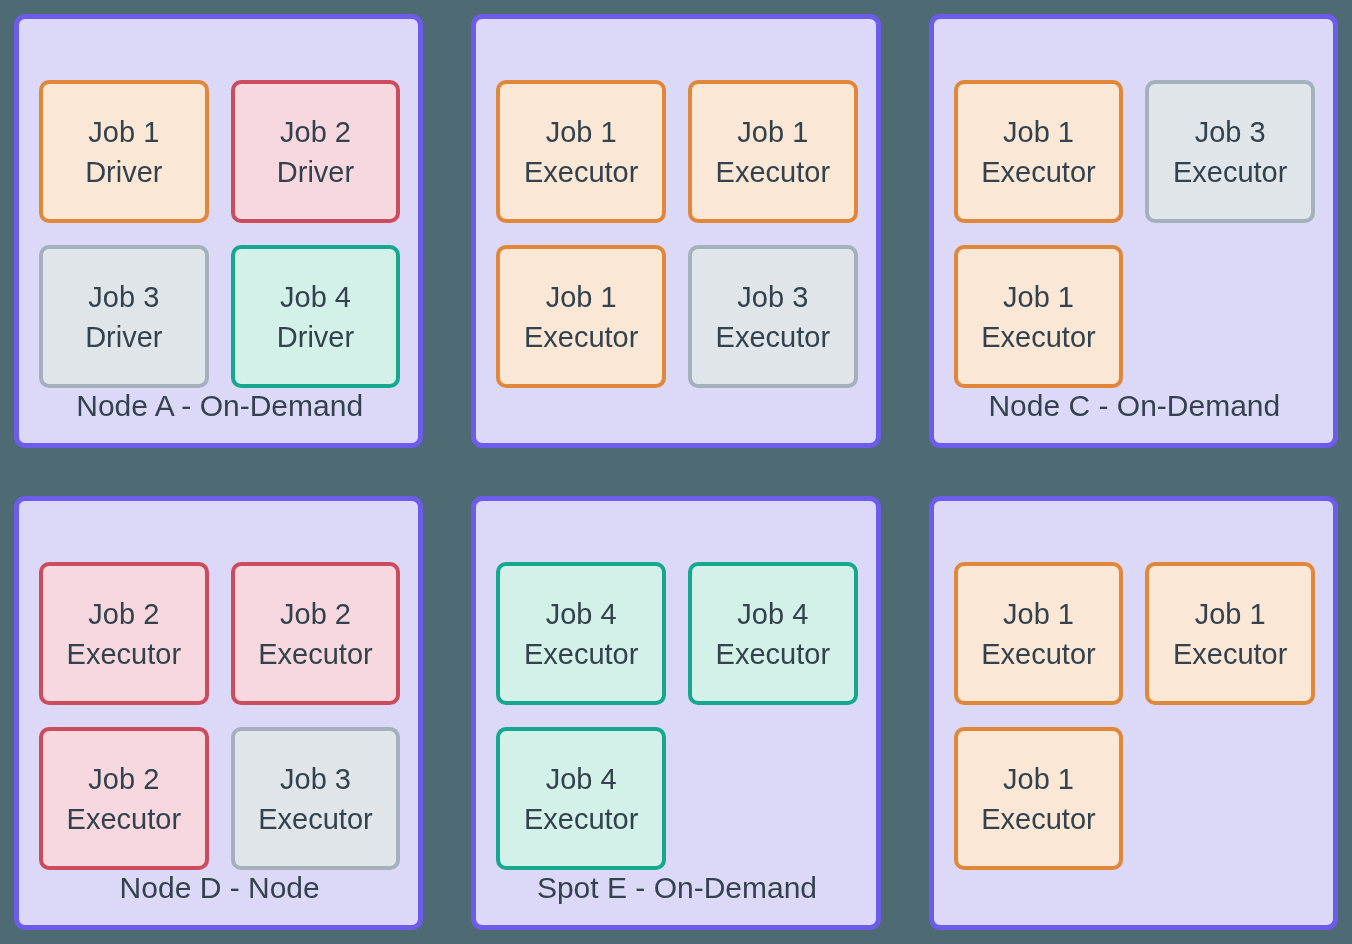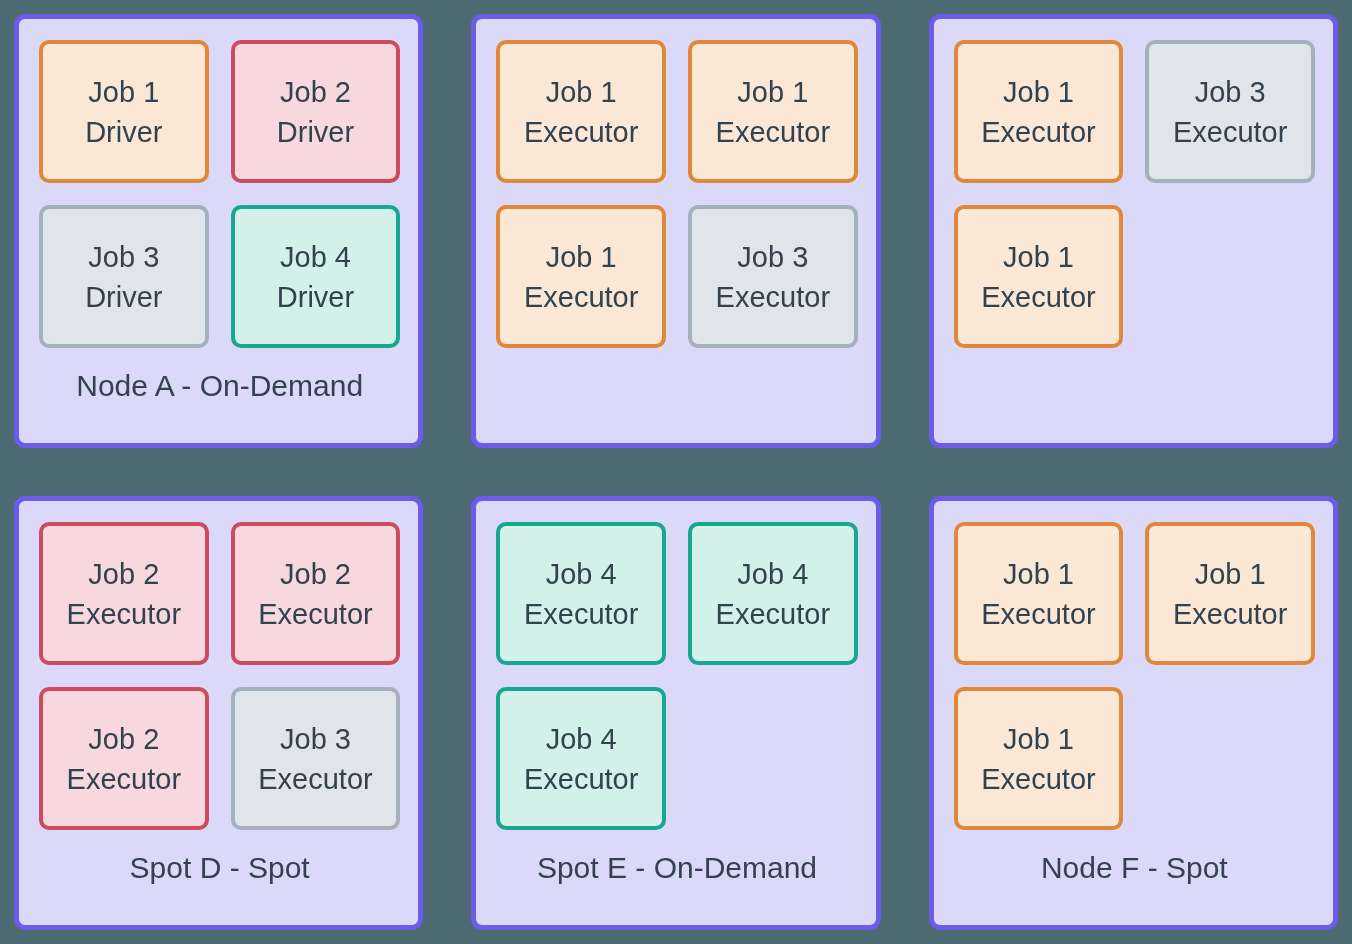--- a/index.html
+++ b/index.html
@@ -34,20 +34,21 @@
     flex-direction: column;
     padding: 21px 18px 0 20px;
     min-height: 0;
   }
   .job-grid {
     display: grid;
     grid-template-columns: 1fr 1fr;
     grid-template-rows: 143px 143px;
     column-gap: 22px;
     row-gap: 22px;
+    margin-top: 40px;
   }
   .job-box {
     box-sizing: border-box;
     border: 4px solid;
     border-radius: 10px;
     display: flex;
     flex-direction: column;
     align-items: center;
     justify-content: center;
     text-align: center;
@@ -118,41 +119,42 @@
   </div>
         <div class="job-box" style="border-color: rgb(164, 176, 187); background: rgb(224, 229, 233);">
     <div>Job 3</div>
     <div>Executor</div>
   </div>
         <div class="job-box" style="border-color: rgb(224, 135, 58); background: rgb(250, 231, 213);">
     <div>Job 1</div>
     <div>Executor</div>
   </div>
       </div>
+    <div class="node-label">Node C - On-Demand</div>
   </div>
     <div class="node-card" style="border-color: rgb(109, 91, 235); background: rgb(220, 216, 248);">
     <div class="job-grid">
         <div class="job-box" style="border-color: rgb(204, 75, 92); background: rgb(246, 216, 222);">
     <div>Job 2</div>
     <div>Executor</div>
   </div>
         <div class="job-box" style="border-color: rgb(204, 75, 92); background: rgb(246, 216, 222);">
     <div>Job 2</div>
     <div>Executor</div>
   </div>
         <div class="job-box" style="border-color: rgb(204, 75, 92); background: rgb(246, 216, 222);">
     <div>Job 2</div>
     <div>Executor</div>
   </div>
         <div class="job-box" style="border-color: rgb(164, 176, 187); background: rgb(224, 229, 233);">
     <div>Job 3</div>
     <div>Executor</div>
   </div>
       </div>
-    <div class="node-label">Spot D - Spot</div>
+    <div class="node-label">Node D - Node</div>
   </div>
     <div class="node-card" style="border-color: rgb(109, 91, 235); background: rgb(220, 216, 248);">
     <div class="job-grid">
         <div class="job-box" style="border-color: rgb(22, 167, 143); background: rgb(211, 241, 233);">
     <div>Job 4</div>
     <div>Executor</div>
   </div>
         <div class="job-box" style="border-color: rgb(22, 167, 143); background: rgb(211, 241, 233);">
     <div>Job 4</div>
     <div>Executor</div>
@@ -172,15 +174,14 @@
   </div>
         <div class="job-box" style="border-color: rgb(224, 135, 58); background: rgb(250, 231, 213);">
     <div>Job 1</div>
     <div>Executor</div>
   </div>
         <div class="job-box" style="border-color: rgb(224, 135, 58); background: rgb(250, 231, 213);">
     <div>Job 1</div>
     <div>Executor</div>
   </div>
       </div>
-    <div class="node-label">Node F - Spot</div>
   </div>
   </div>
 
 </body></html>

